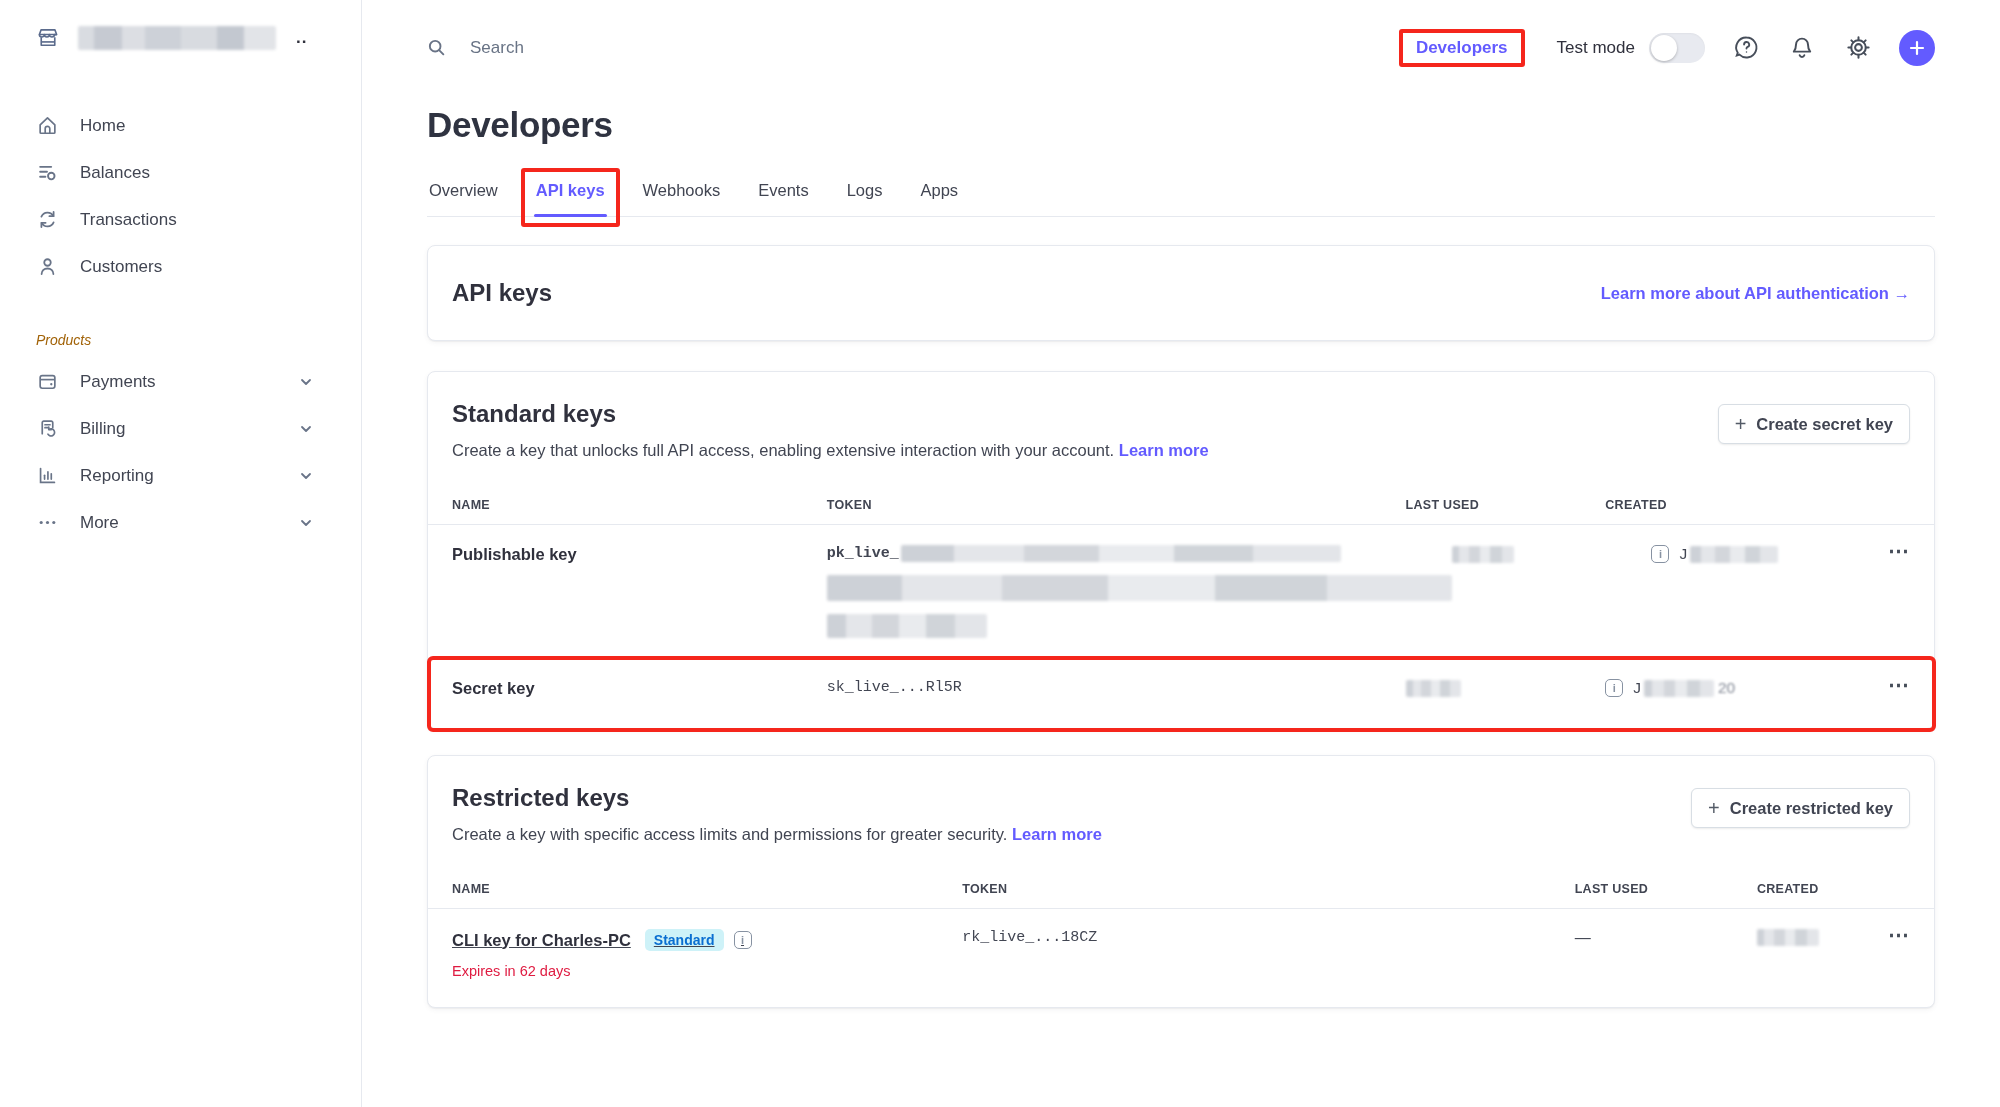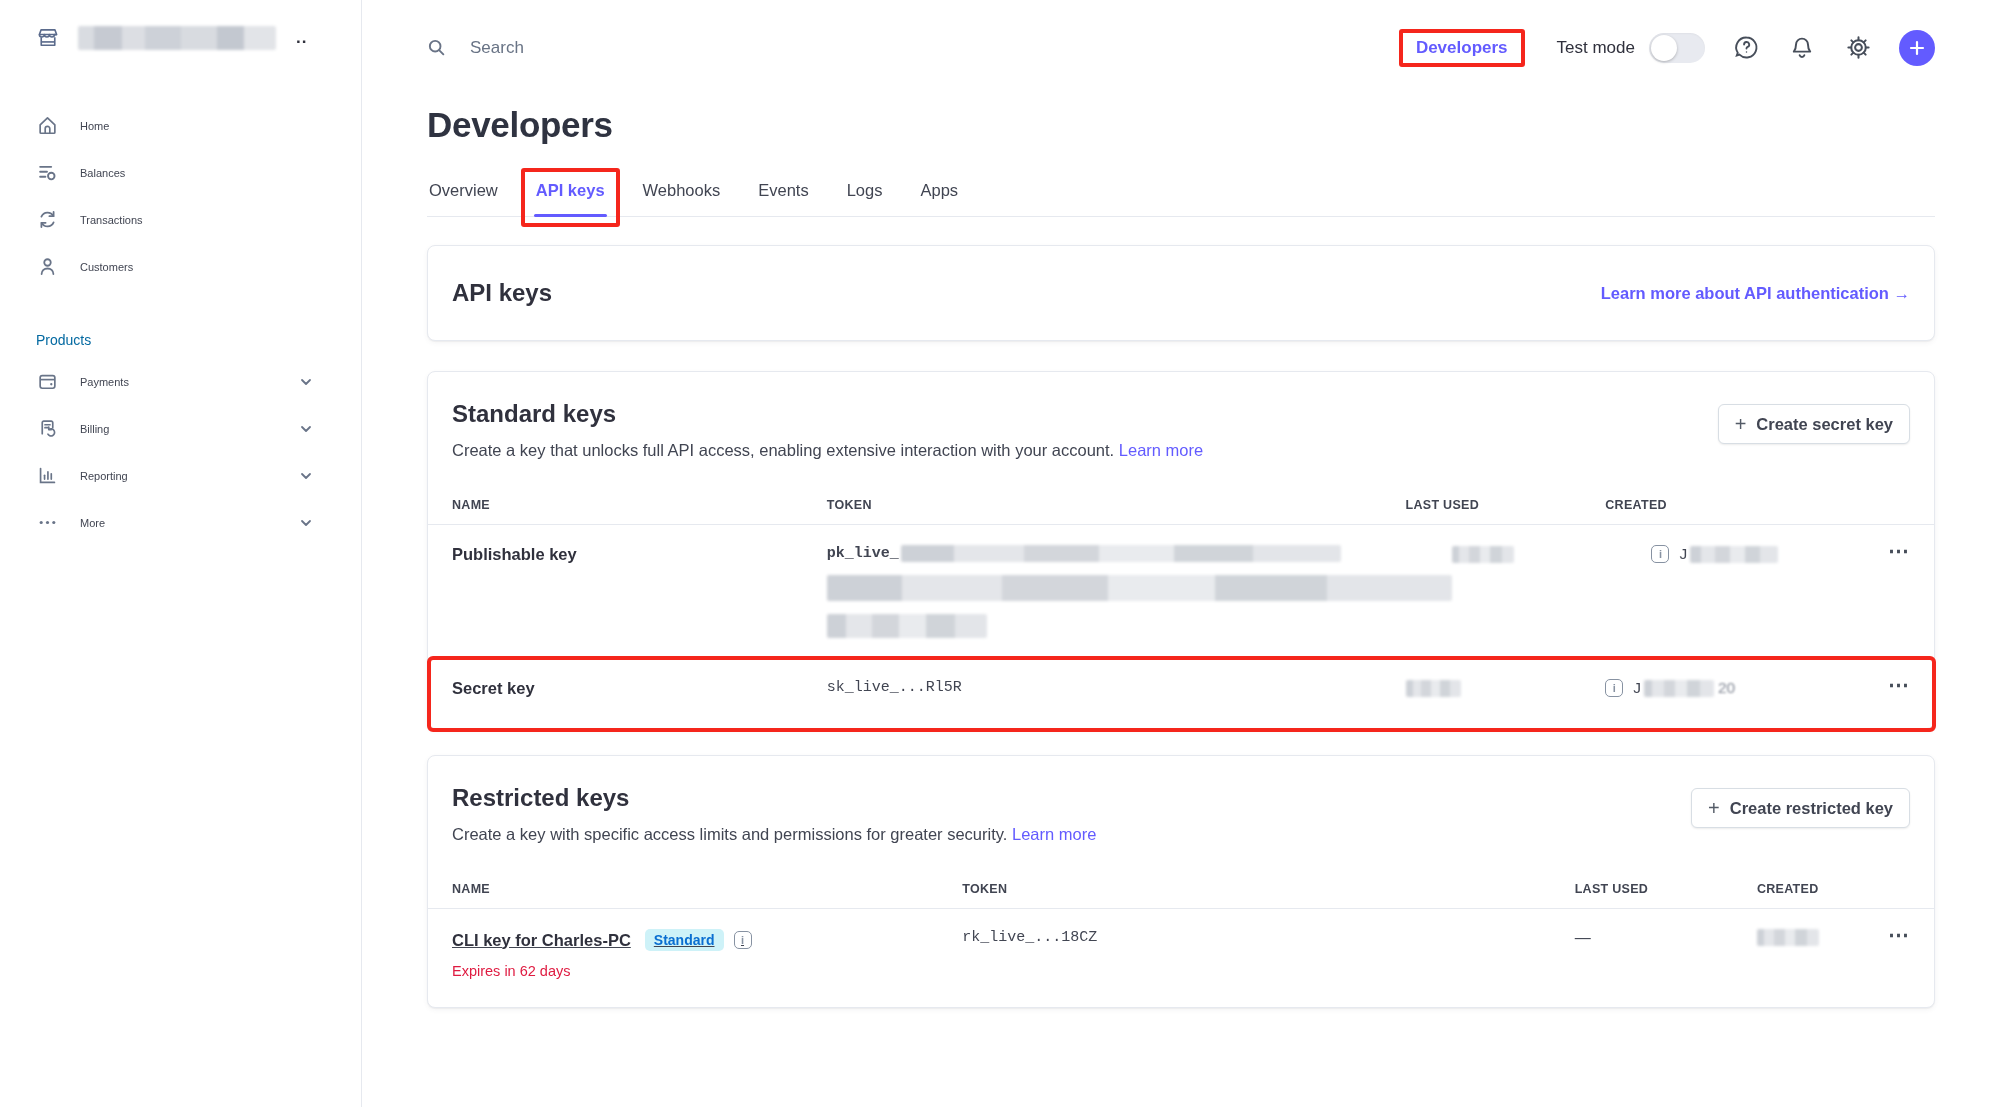--- a/index.html
+++ b/index.html
@@ -7,24 +7,24 @@
   .app { display:flex; width:2000px; height:1107px; }
 
   
   .sidebar { width:362px; flex:0 0 362px; border-right:1px solid #e6e9ef; padding:26px 0 0 36px; }
   .account { display:flex; align-items:center; gap:18px; margin-bottom:52px; }
   .account .redact-name { width:198px; height:24px; border-radius:2px;
      background:linear-gradient(90deg,#d9dce1 0 8%,#c6cad2 8% 22%,#dcdee3 22% 34%,#cdd1d8 34% 52%,#d8dbe0 52% 70%,#c3c8d0 70% 84%,#e2e4e8 84% 100%);
      filter:blur(1.6px); }
   .account .dots { font-weight:700; color:#30313d; font-size:17px; letter-spacing:1px; margin-left:2px; }
   .nav-item { display:flex; align-items:center; gap:22px; height:47px; cursor:pointer; }
-  .nav-item .lbl { font-size:11px; color:#414552; }
+  .nav-item .lbl { font-size:17px; color:#414552; }
   .nav-item .ic { width:22px; height:22px; display:flex; align-items:center; justify-content:center; }
   .nav-item .chev { margin-left:auto; margin-right:48px; display:flex; }
-  .section-label { font-size:14px; color:#0369a1; margin:42px 0 10px 0; }
+  .section-label { font-size:14px; color:#a16207; margin:42px 0 10px 0;font-style:italic; }
 
   
   .main { flex:1; display:flex; flex-direction:column; }
   .topbar { height:95px; display:flex; align-items:center; padding:0 65px; }
   .search { display:flex; align-items:center; gap:24px; color:#687385; font-size:17px; cursor:text; }
   .topbar-right { margin-left:auto; display:flex; align-items:center; gap:26px; }
   .dev-anno { border:4px solid #f5261c; border-radius:3px; padding:5px 13px; }
   .dev-link { color:#635bff; font-size:17px; font-weight:600; cursor:pointer; }
   .testmode { display:flex; align-items:center; gap:14px; margin-left:6px; }
   .testmode .tm-label { font-weight:400; font-size:17px; color:#30313d; }
@@ -39,21 +39,21 @@
   .tabs { display:flex; gap:34px; margin-top:30px; border-bottom:1px solid #e6e9ef; }
   .tab { font-size:16.5px; color:#414552; padding:6px 2px 16px 2px; cursor:pointer; position:relative; }
   .tab.active { color:#635bff; font-weight:600; }
   .tab.active .underline { position:absolute; left:0; right:0; bottom:-1px; height:3px; background:#635bff; border-radius:2px; }
   .tab .anno-box { position:absolute; left:-13px; right:-13px; top:-7px; bottom:-11px; border:4px solid #f5261c; border-radius:3px; pointer-events:none; }
 
   .card { border:1px solid #e6e9ef; border-radius:8px; box-shadow:0 2px 5px rgba(60,66,87,.06), 0 1px 1px rgba(0,0,0,.04); background:#fff; }
   .card-apikeys { margin-top:28px; display:flex; align-items:center; justify-content:space-between; padding:33px 24px; }
   .card-apikeys h2 { font-size:24px; font-weight:700; color:#30313d; }
   .learn-link { color:#635bff; font-weight:700; font-size:16.5px; cursor:pointer; }
-  .inline-link { color:#635bff; font-weight:400; cursor:pointer; }
+  .inline-link { color:#635bff; font-weight:700; cursor:pointer; }
 
   .card-keys { margin-top:30px; }
   .keys-header { display:flex; align-items:flex-start; justify-content:space-between; padding:28px 24px 14px 24px; }
   .keys-header h2 { font-size:24px; font-weight:700; color:#30313d; }
   .keys-header .desc { font-size:16.5px; color:#414552; margin-top:13px; }
   .btn { display:flex; align-items:center; gap:10px; background:#fff; border:1px solid #d8dee4; border-radius:6px;
          box-shadow:0 1px 2px rgba(0,0,0,.08); padding:9px 16px; font-size:16.5px; font-weight:600; color:#414552;
          cursor:pointer; white-space:nowrap; margin-top:4px; }
   .btn .plus { font-size:20px; font-weight:400; color:#545b67; line-height:1; }
 

